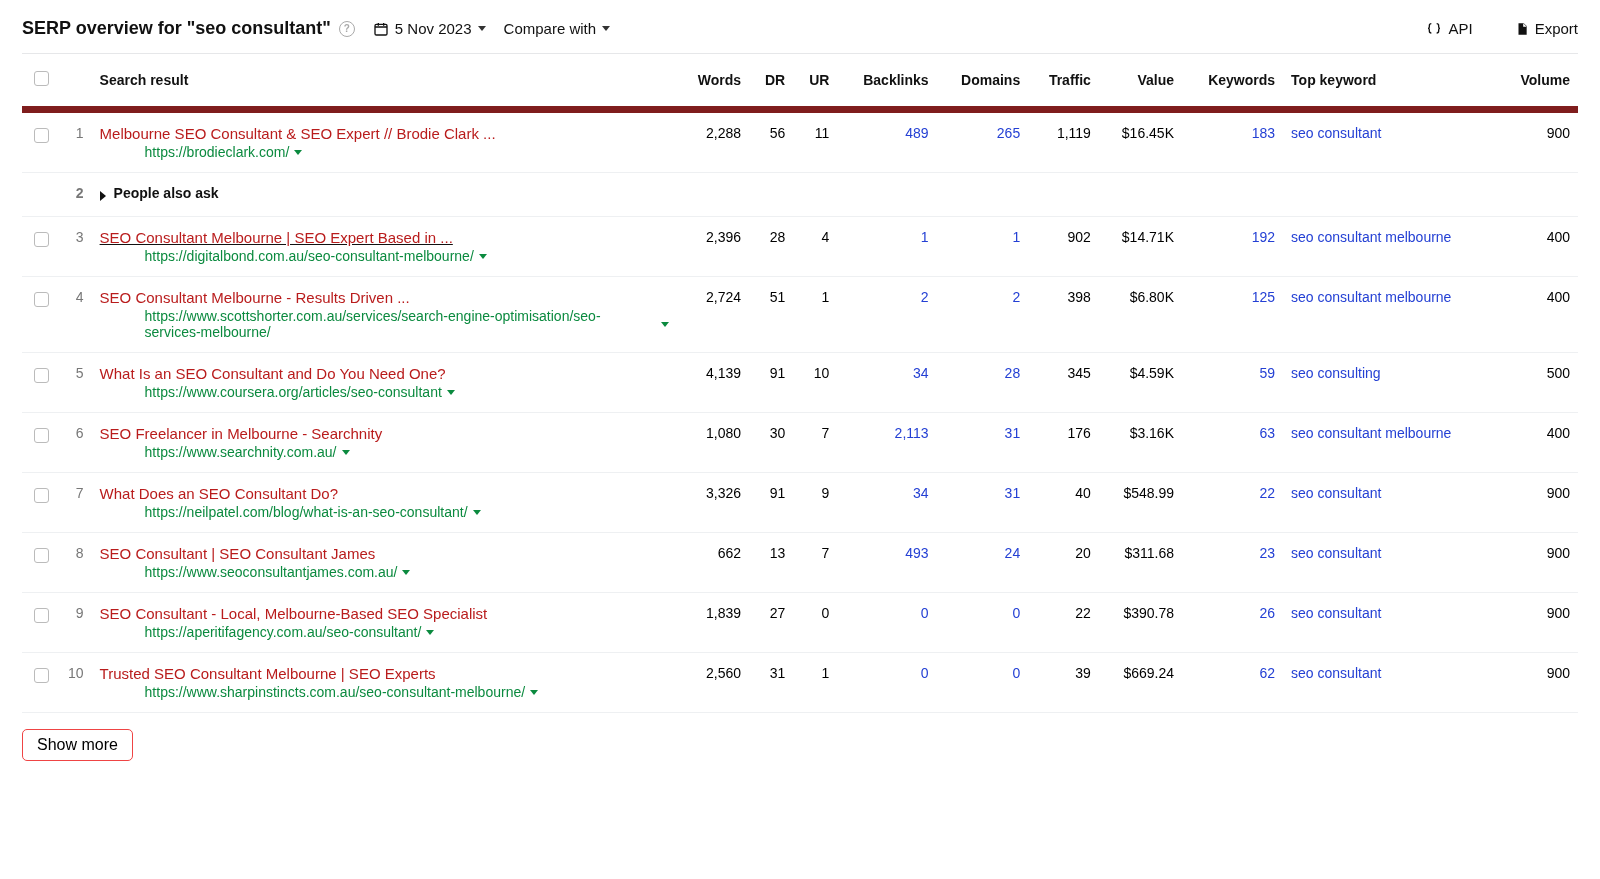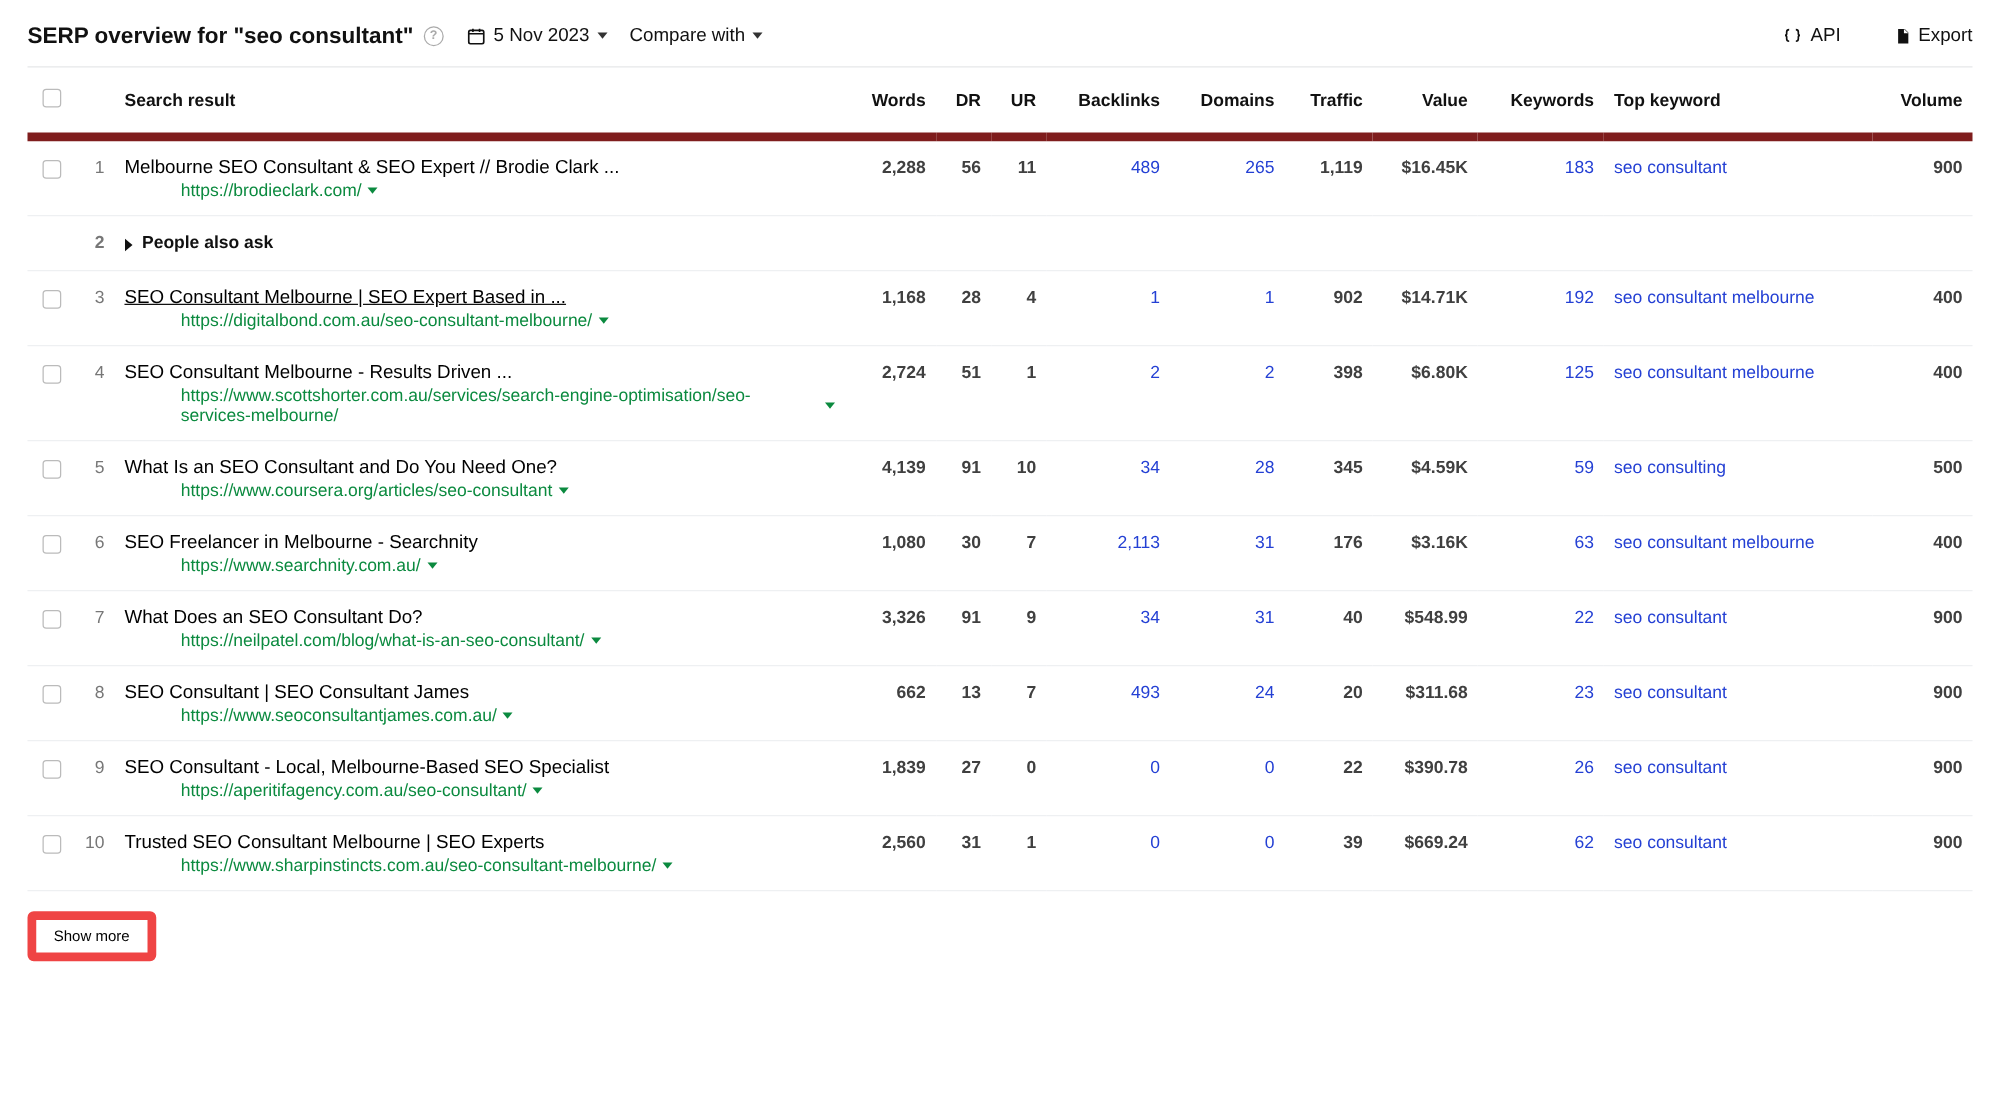--- a/index.html
+++ b/index.html
@@ -78,56 +78,56 @@
   .col-pos { width: 26px; color: #777; text-align: right; }
   input[type="checkbox"] {
     width: 15px; height: 15px;
     border: 1.4px solid #bbb;
     border-radius: 3px;
     appearance: none;
     cursor: pointer;
     background: #fff;
   }
   .result-title {
-    color: #000000;
+    color: #b91c1c;
     font-size: 15px;
     cursor: pointer;
   }
   .result-url {
     color: #0b8a3f;
     font-size: 14px;
     margin-top: 2px;
     display: inline-flex; align-items: center; gap: 5px; padding-left: 45px;
   }
   .url-caret {
     width: 0; height: 0;
     border-left: 4px solid transparent;
     border-right: 4px solid transparent;
     border-top: 5px solid #0b8a3f;
   }
-  .num { color: #404040; font-weight: bold; }
+  .num { color: #000000; }
   .linkish { color: #2440d4; cursor: pointer; }
   .paa-row td { font-weight: 600; }
   .paa-toggle {
     display: inline-flex; align-items: flex-end; gap: 8px;
     cursor: pointer;
   }
   .tri-right {
     width: 0; height: 0;
     border-top: 5px solid transparent;
     border-bottom: 5px solid transparent;
     border-left: 6px solid #111;
   }
   .show-more {
     margin-top: 16px;
     padding: 6px 14px;
-    border: 7px solid #ef4444;
+    border: 1px solid #ef4444;
     border-radius: 5px;
     background: #fff;
-    font-size: 12px;
+    font-size: 16px;
     cursor: pointer;
   }
   .cal-icon svg, .api-icon svg, .export-icon svg { display: block; }
 </style>
 </head>
 <body>
 
 
 
 <div class="header">
@@ -215,21 +215,21 @@
             <span>People also ask</span>
           </span></td>
       </tr>
       <tr>
         <td class="col-check"><input type="checkbox" style=""></td>
         <td class="col-pos">3</td>
         <td class="left" style="max-width:480px;text-decoration:underline;"><div class="result-title">SEO Consultant Melbourne | SEO Expert Based in ...</div><div class="result-url">
             <span>https://digitalbond.com.au/seo-consultant-melbourne/</span>
             <span class="url-caret"></span>
           </div></td>
-        <td class="num">1,168</td>
+        <td class="num">2,396</td>
         <td class="num">28</td>
         <td class="num">4</td>
         <td class="linkish">1</td>
         <td class="linkish">1</td>
         <td class="num">902</td>
         <td class="num">$14.71K</td>
         <td class="linkish">192</td>
         <td class="left linkish">seo consultant melbourne</td>
         <td class="num">400</td>
       </tr>

